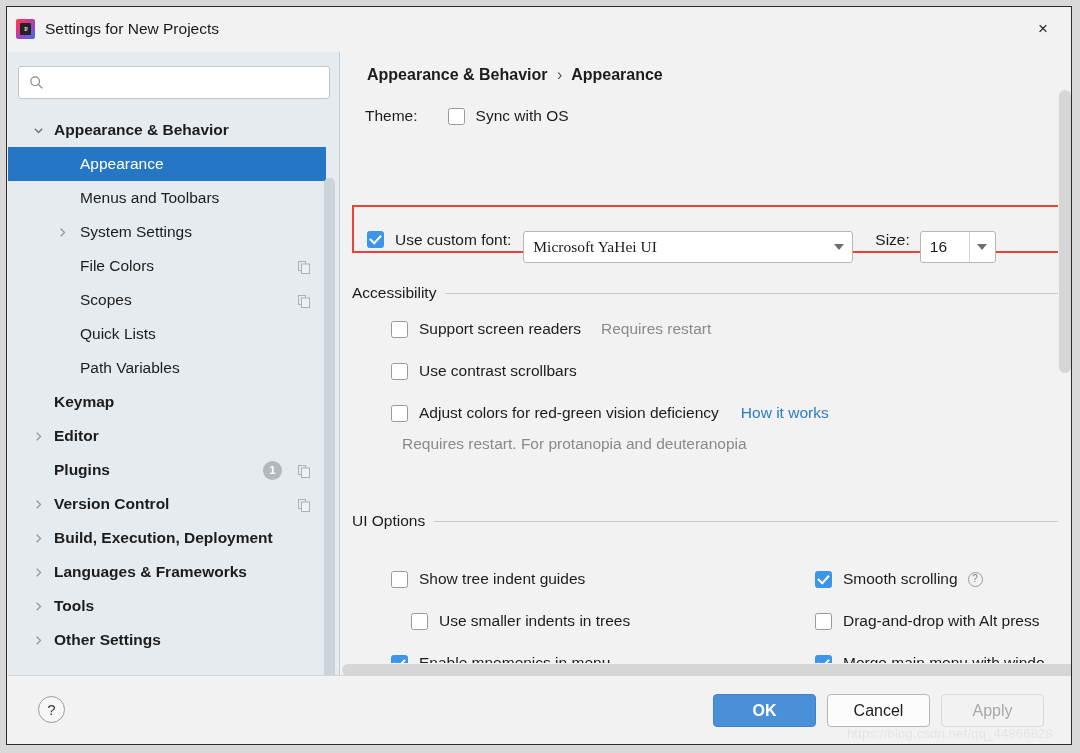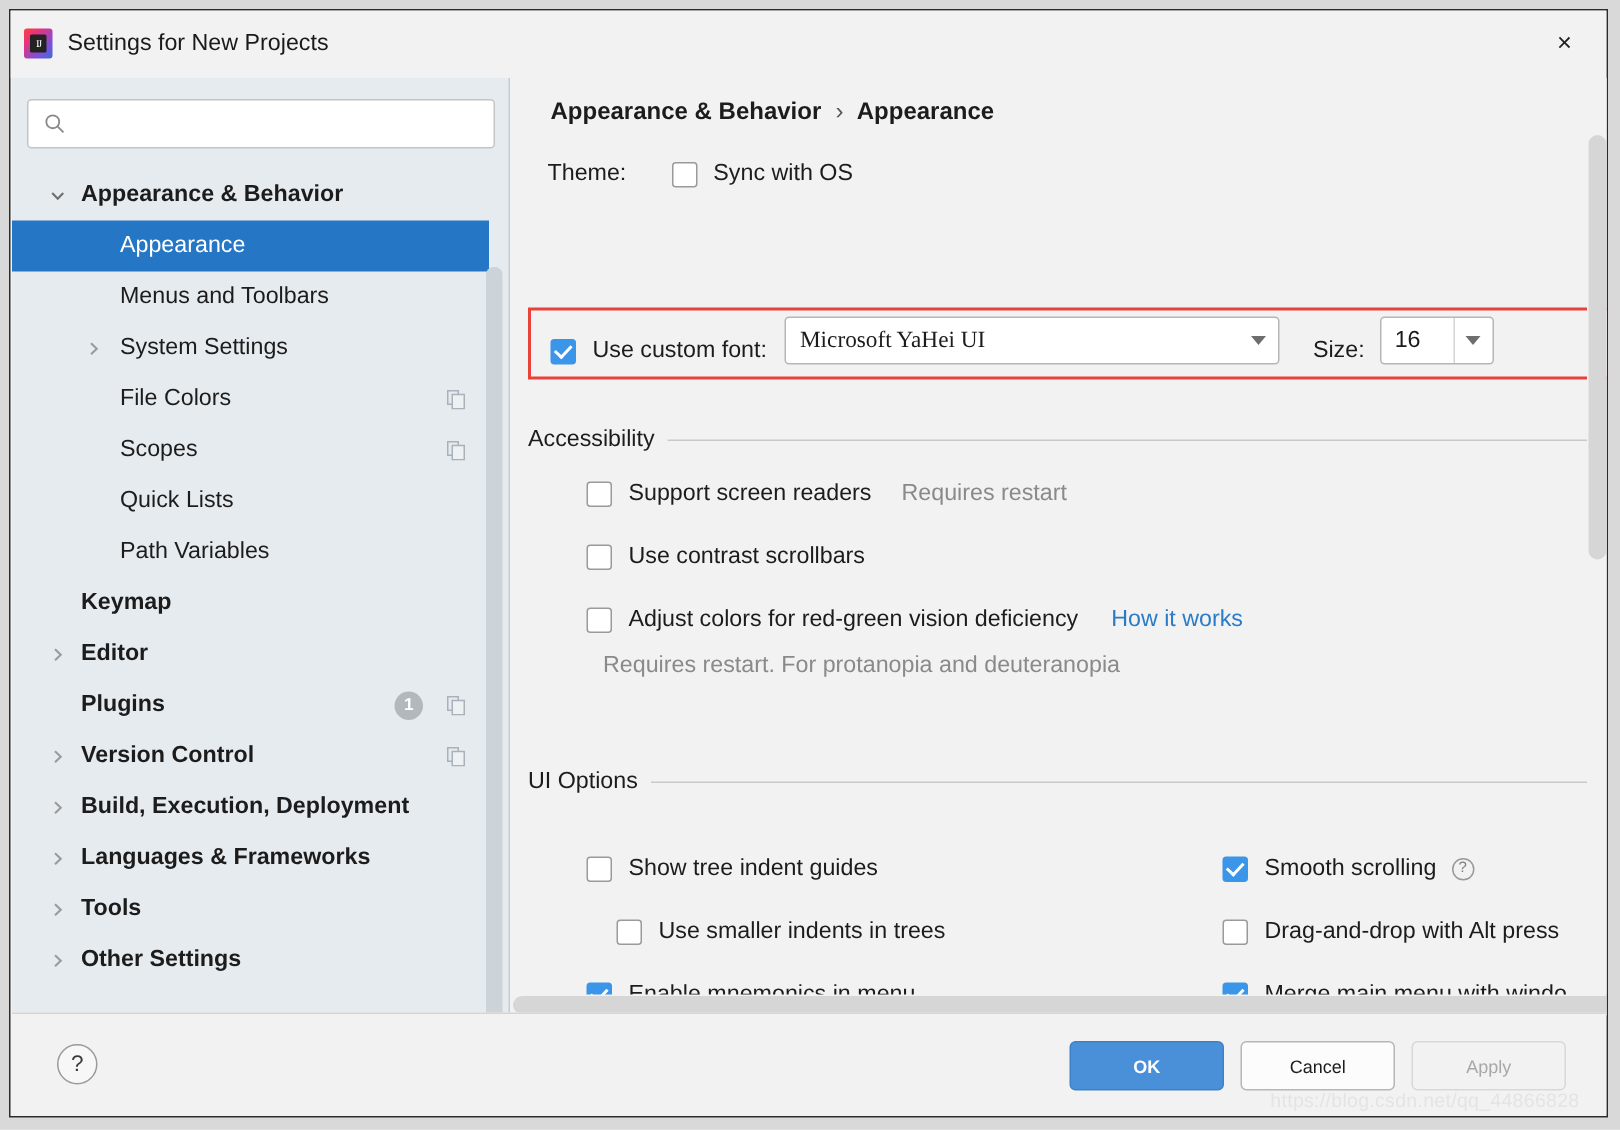--- a/index.html
+++ b/index.html
@@ -176,22 +176,22 @@
     transform: rotate(43deg) translate(-1px,-1px);
   }
 
   #font-box {
     position: absolute; left: 11px; top: 153px;
     width: 1046px; height: 48px;
     border: 2px solid #e8423a;
     background: #f2f2f2;
   }
   #font-row {
-    position: absolute; left: 13px; top: 4px;
-    display: flex; align-items: flex-end;
+    position: absolute; left: 13px; top: 24px;
+    display: flex; align-items: flex-start;
   }
 
   .section {
     position: absolute; left: 11px;
     width: 1040px;
   }
   .section-hdr {
     display: flex; align-items: center;
     font-size: 15.5px; color: #1c1c1c;
   }
@@ -253,21 +253,21 @@
     position: absolute; left: 30px; top: 20px;
     width: 27px; height: 27px; border-radius: 50%;
     border: 1px solid #9a9a9a; background: #f7f7f7;
     display: flex; align-items: center; justify-content: center;
     font-size: 15px; color: #3a3a3a; cursor: pointer;
   }
   .btn {
     position: absolute; top: 18px;
     height: 33px; border-radius: 4px;
     display: flex; align-items: center; justify-content: center;
-    font-size: 12px; cursor: pointer;
+    font-size: 16px; cursor: pointer;
   }
   #ok-btn     { left: 705px; width: 103px; background: #4a90d9; color: #fff; border: 1px solid #3f81c4; font-weight: bold; }
   #cancel-btn { left: 819px; width: 103px; background: #fcfcfc; color: #1c1c1c; border: 1px solid #b6b6b6; }
   #apply-btn  { left: 933px; width: 103px; background: #f2f2f2; color: #a8a8a8; border: 1px solid #d8d8d8; }
 
   #watermark {
     position: absolute; right: 18px; bottom: 2px;
     font-size: 13px; color: #e4e4e4;
     letter-spacing: 0.2px;
     pointer-events: none;

